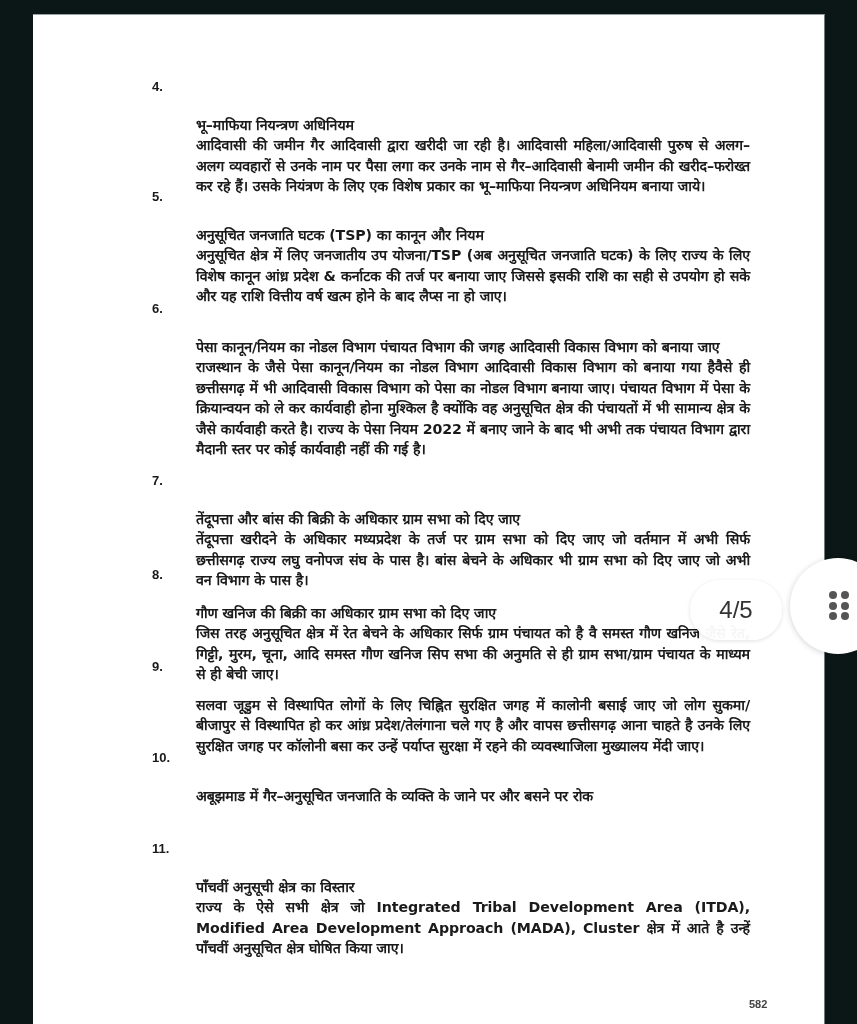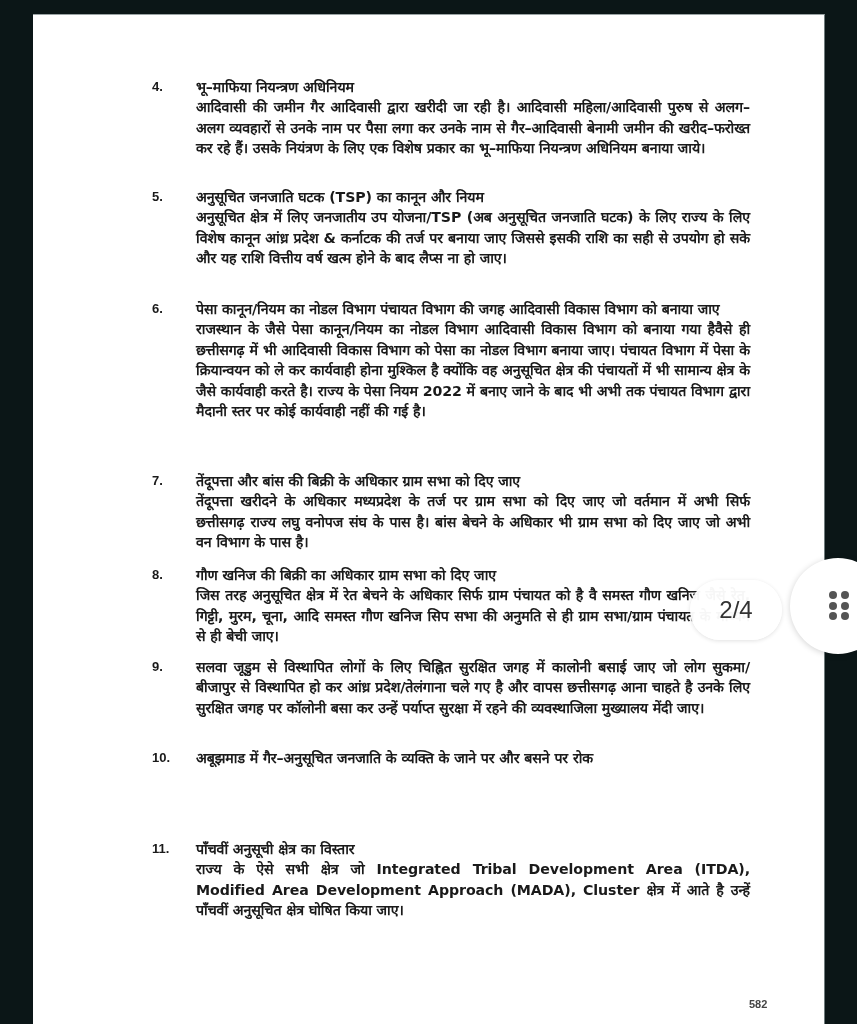--- a/index.html
+++ b/index.html
@@ -23,20 +23,21 @@
     position: absolute; left: 0; top: 0;
     font-family: "Liberation Sans", sans-serif;
     font-weight: bold; font-size: 13px; line-height: 20px;
   }
   .item .body {
     position: absolute; left: 44px; width: 554px;
     font-size: 14.2px; line-height: 20.4px;
     text-align: justify;
     font-weight: bold;
     letter-spacing: -0.1px;
+    margin-top: 38px;
   }
   .item .head { display: block; text-align: left; }
   .item .para { display: block; }
   .page-number {
     position: absolute; left: 668px; top: 983px;
     font-family: "Liberation Sans", sans-serif;
     font-size: 11px; font-weight: bold; color: #444; padding-left: 48px;
   }
   .page-pill {
     position: absolute; left: 690px; top: 580px;
@@ -126,21 +127,21 @@
     <div class="body">
       <span class="head">पाँचवीं अनुसूची क्षेत्र का विस्तार</span>
       <span class="para">राज्य के ऐसे सभी क्षेत्र जो Integrated Tribal Development Area (ITDA), Modified Area Development Approach (MADA), Cluster क्षेत्र में आते है उन्हें पाँचवीं अनुसूचित क्षेत्र घोषित किया जाए।</span>
     </div>
   </div>
 
   <div class="page-number">582</div>
 </div>
 
 <div class="page-pill">
-  <span>2/4</span>
+  <span>4/5</span>
 </div>
 
 <div class="grip-button">
   <div class="grip-dots">
     <span></span>
       <span></span>
     <span></span>
       <span></span>
     <span></span>
       <span></span>

